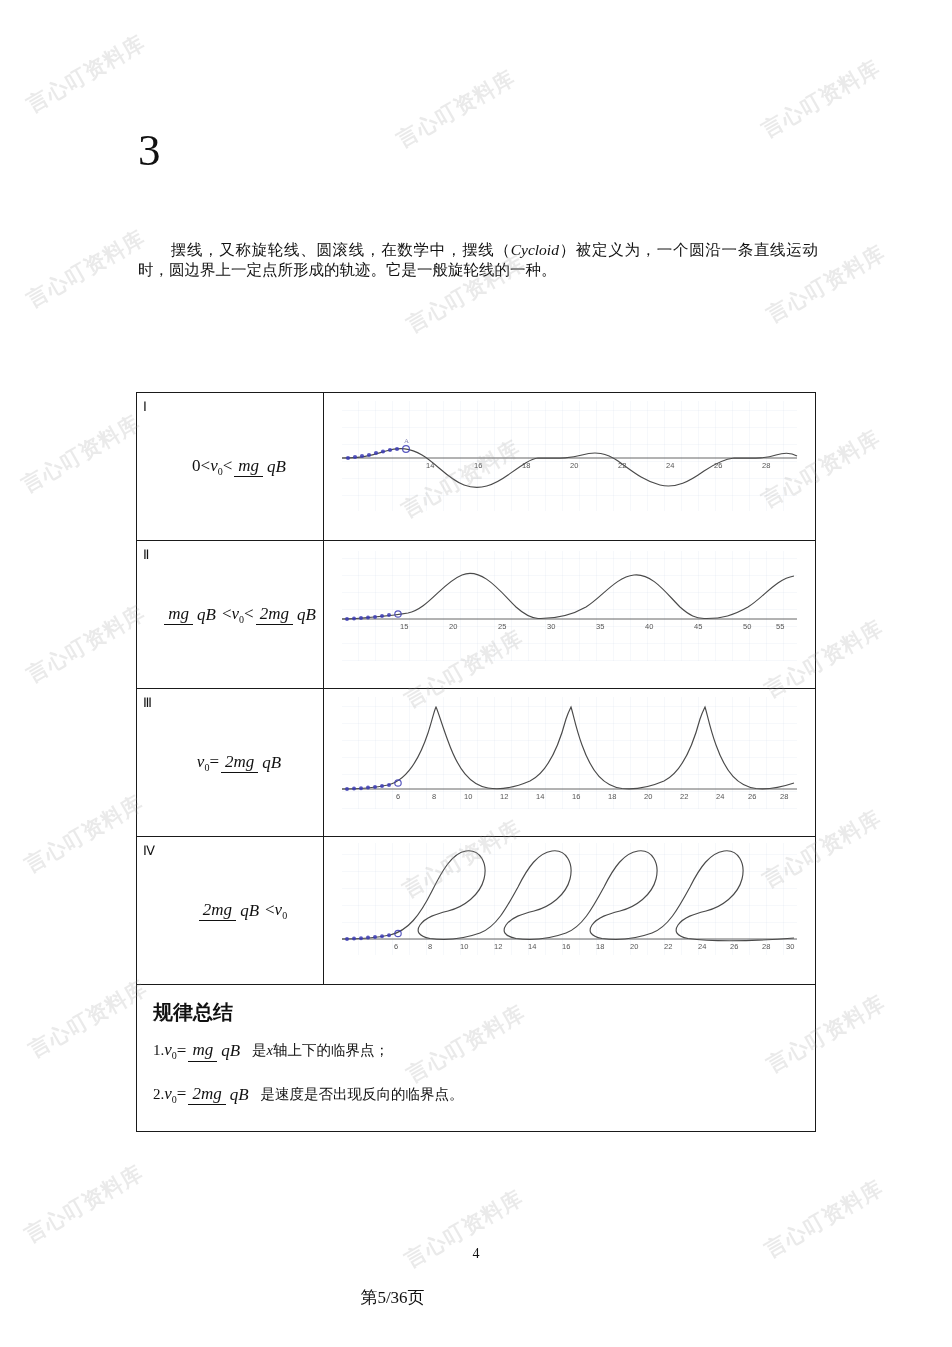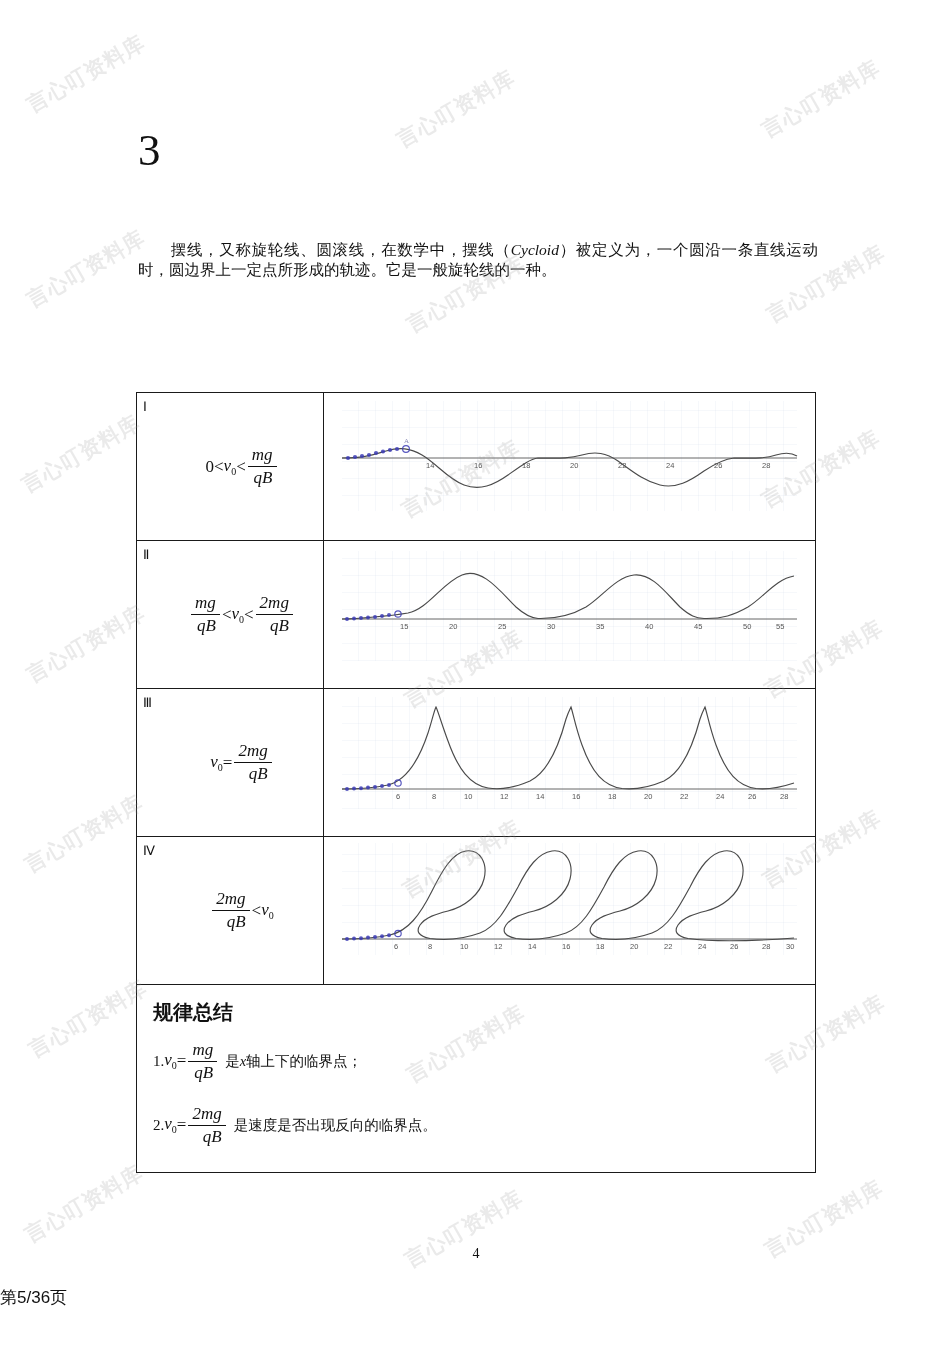--- a/index.html
+++ b/index.html
@@ -124,22 +124,22 @@
   
   .frm {
     font-family: "Liberation Serif", serif;
     font-size: 17px;
     display: inline-flex;
     align-items: center;
     white-space: nowrap;
   }
   .frac {
     display: inline-flex;
-    flex-direction: column;
-    align-items: flex-end;
+    flex-direction: row;
+    align-items: flex-start;
     vertical-align: middle;
     margin: 0 2px;
   }
   .frac .num {
     font-style: italic;
     padding: 0 4px 1px 4px;
     border-bottom: 1.1px solid #111;
     font-size: 17px;
     line-height: 1.15;
   }
@@ -182,22 +182,23 @@
     left: 0; width: 952px;
     text-align: center;
     font-size: 14px;
     font-family: "Liberation Serif", serif;
     z-index: 2;
   }
   .pagefoot {
     position: absolute;
     top: 1286px;
     left: 0; width: 785px;
+    text-align: center;
     font-size: 17px;
-    font-family: Liberation Sans, sans-serif;
+    font-family: Liberation Serif, serif;
     z-index: 2;
   }
   svg { display: block; }
 </style>
 </head>
 <body>
 
 <div class="page">
 
   <div class="title-row">

